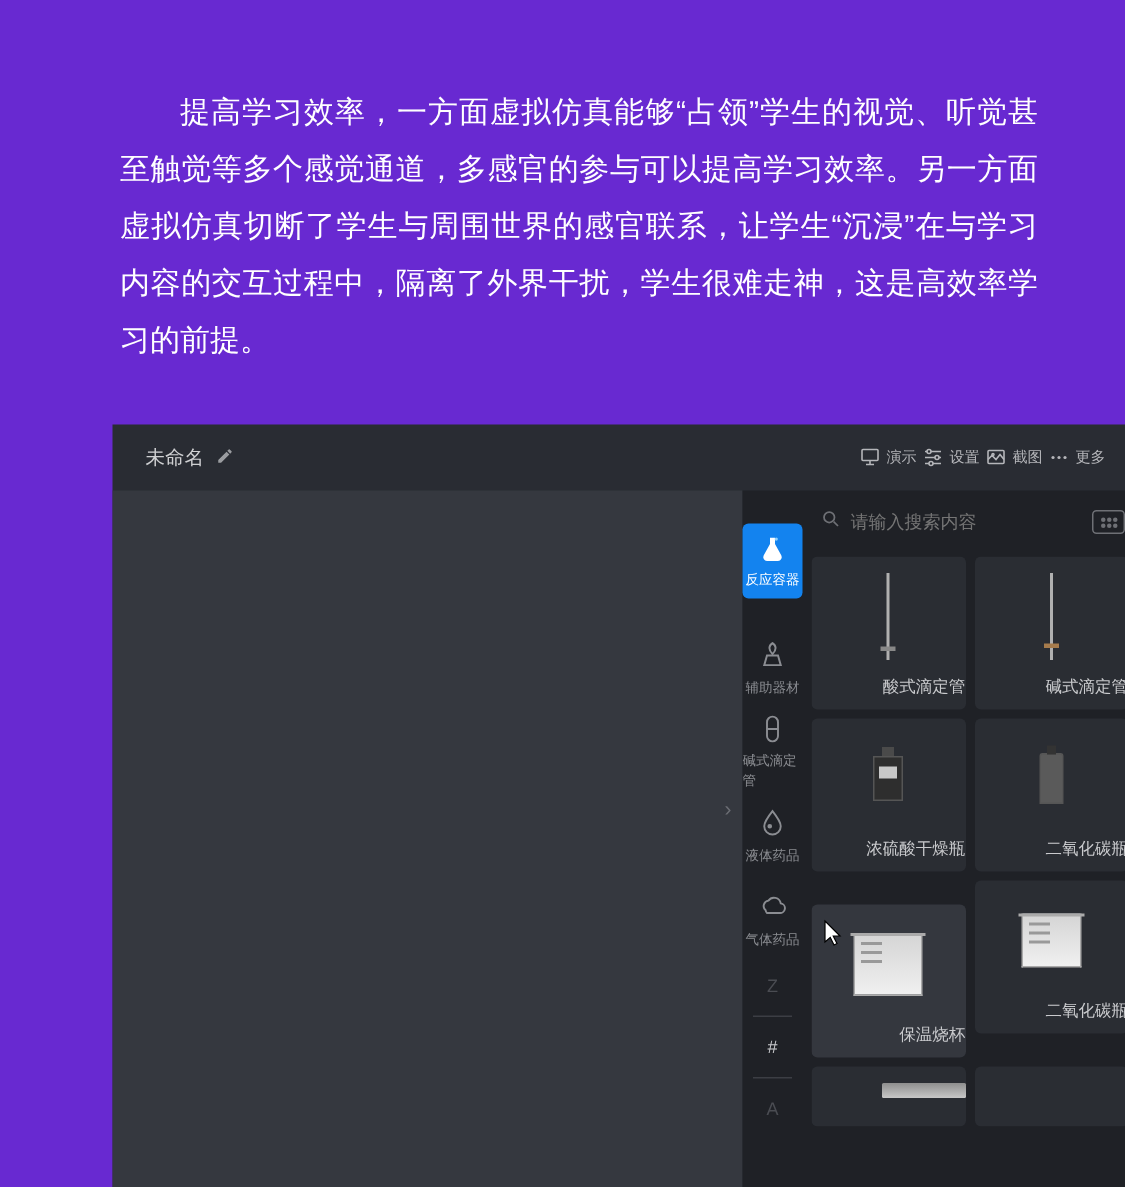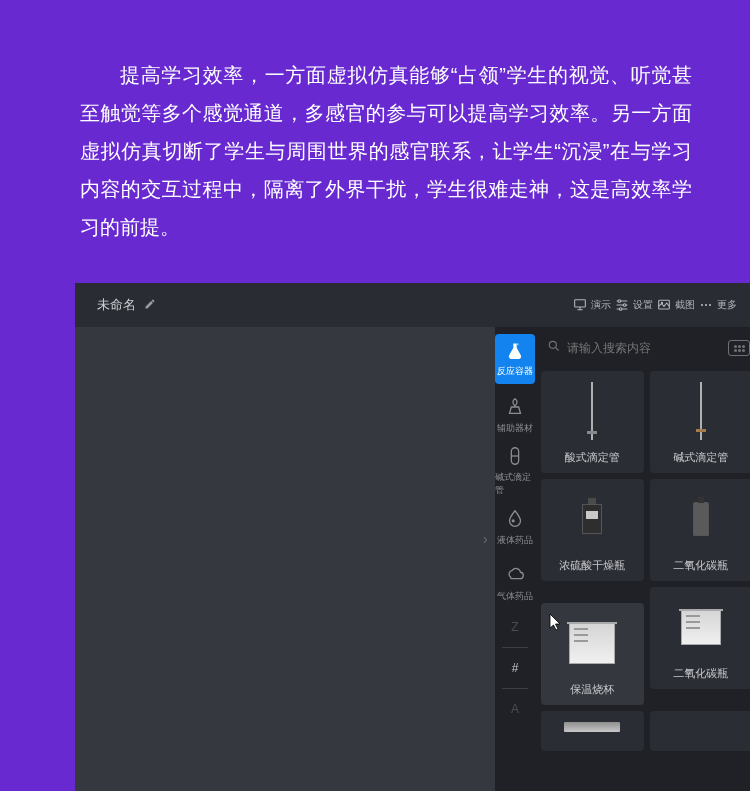--- a/index.html
+++ b/index.html
@@ -98,21 +98,21 @@
       gap: 4px;
       color: #8b8d92;
       font-size: 9px;
       cursor: pointer;
       border-radius: 4px;
     }
     .vtab.active {
       background: #1383ef;
       color: #ffffff;
       height: 50px;
-      margin: 3px 0;
+      margin: 18px 0;
     }
     .vtab svg { width: 22px; height: 22px; }
     .vtab.active svg { width: 20px; height: 20px; }
     .vtab-sep { width: 26px; height: 1px; background: #3c3e44; margin: 4px 0; }
     .vtab-letter { color: #4a4c52; font-size: 12px; height: 32px; display: flex; align-items: center; justify-content: center; }
     .assets {
       flex: 1;
       display: flex;
       flex-direction: column;
       padding: 6px 8px 0 6px;
@@ -146,21 +146,21 @@
       grid-template-columns: 1fr 1fr;
       gap: 6px;
       overflow: hidden;
     }
     .card {
       background: #2a2d33;
       border-radius: 4px;
       height: 102px;
       display: flex;
       flex-direction: column;
-      align-items: center;
+      align-items: flex-end;
       justify-content: flex-end;
       padding-bottom: 8px;
       position: relative;
       cursor: pointer;
     }
     .card.hover { background: #34373e; margin-top: 16px; }
     .card-vis {
       flex: 1;
       width: 100%;
       display: flex;

